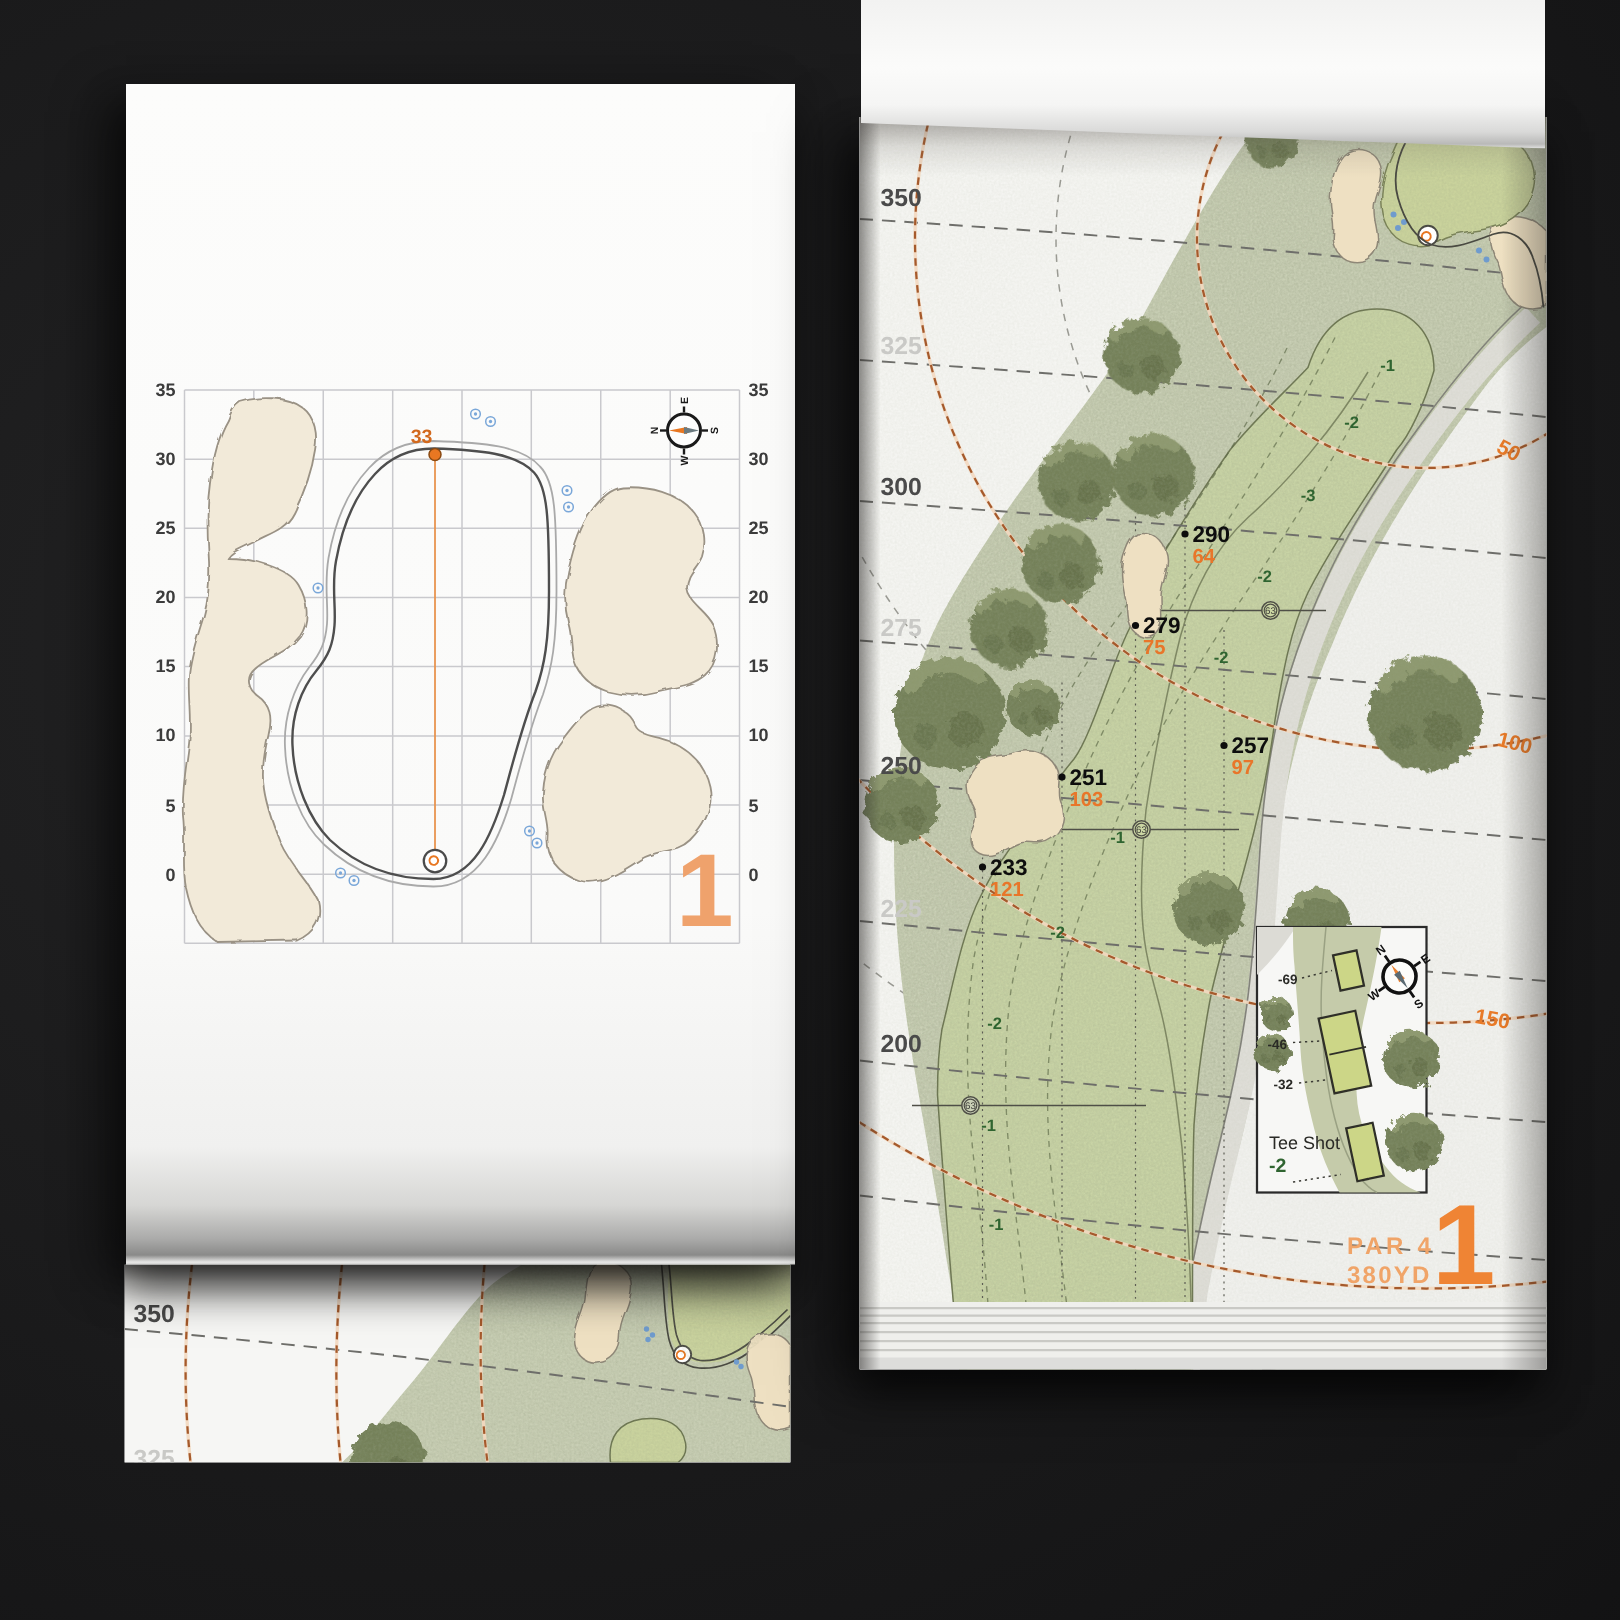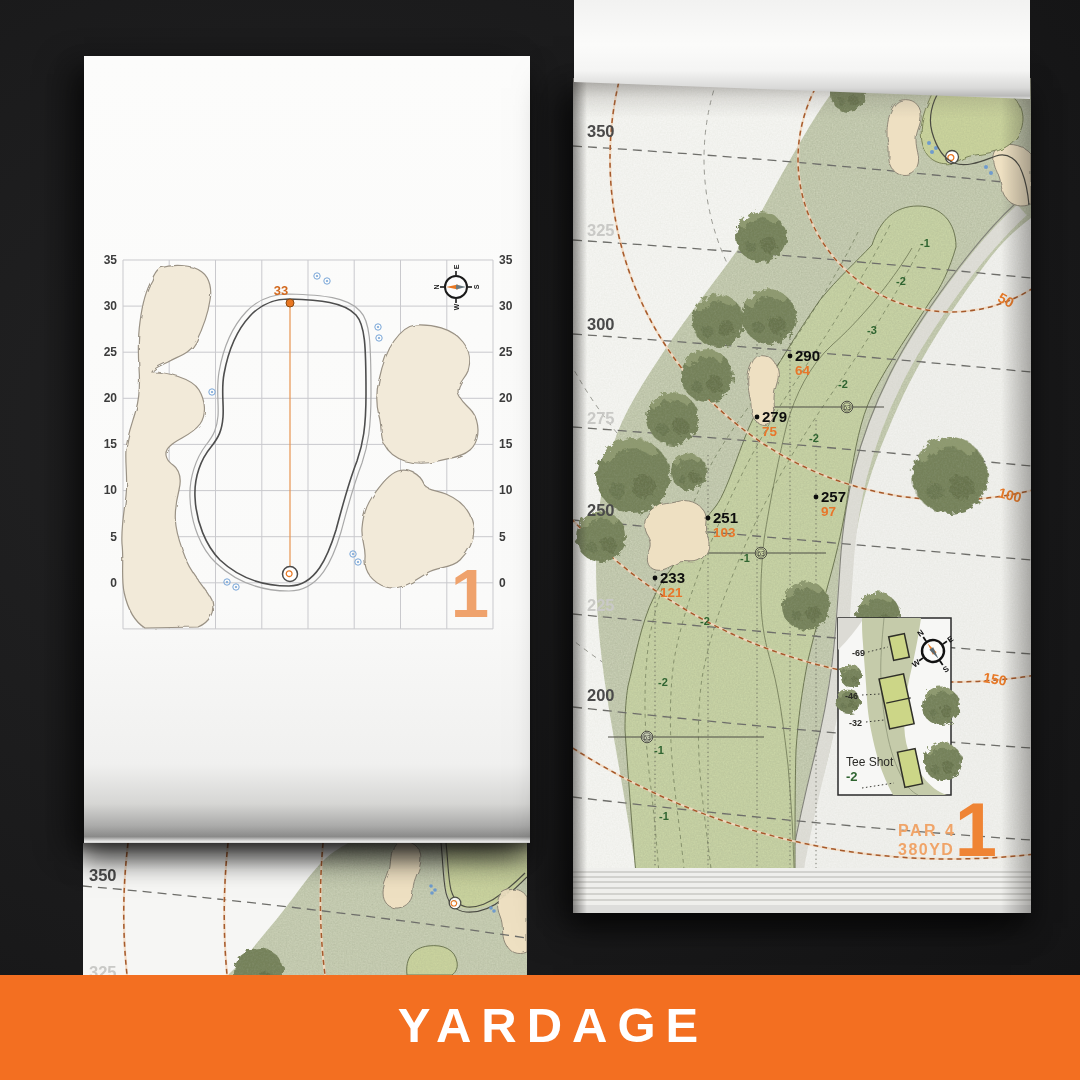--- a/index.html
+++ b/index.html
@@ -605,16 +605,13 @@
       </linearGradient>
       <rect x="1001" y="78" width="30" height="835" fill="url(#rsh)"></rect>
       <linearGradient id="rsh" x1="1001" y1="0" x2="1031" y2="0" gradientUnits="userSpaceOnUse">
         <stop offset="0" stop-color="rgba(40,38,36,0)"></stop>
             <stop offset="1" stop-color="rgba(40,38,36,0.35)"></stop>
       </linearGradient>
     </g>
   </svg>
   </div>
   <div class="abs" id="rflip"></div>
-  <div class="abs" id="bar">
-      <div class="t">YARDAGE</div>
-    </div>
 </div>
 
 </body></html>

